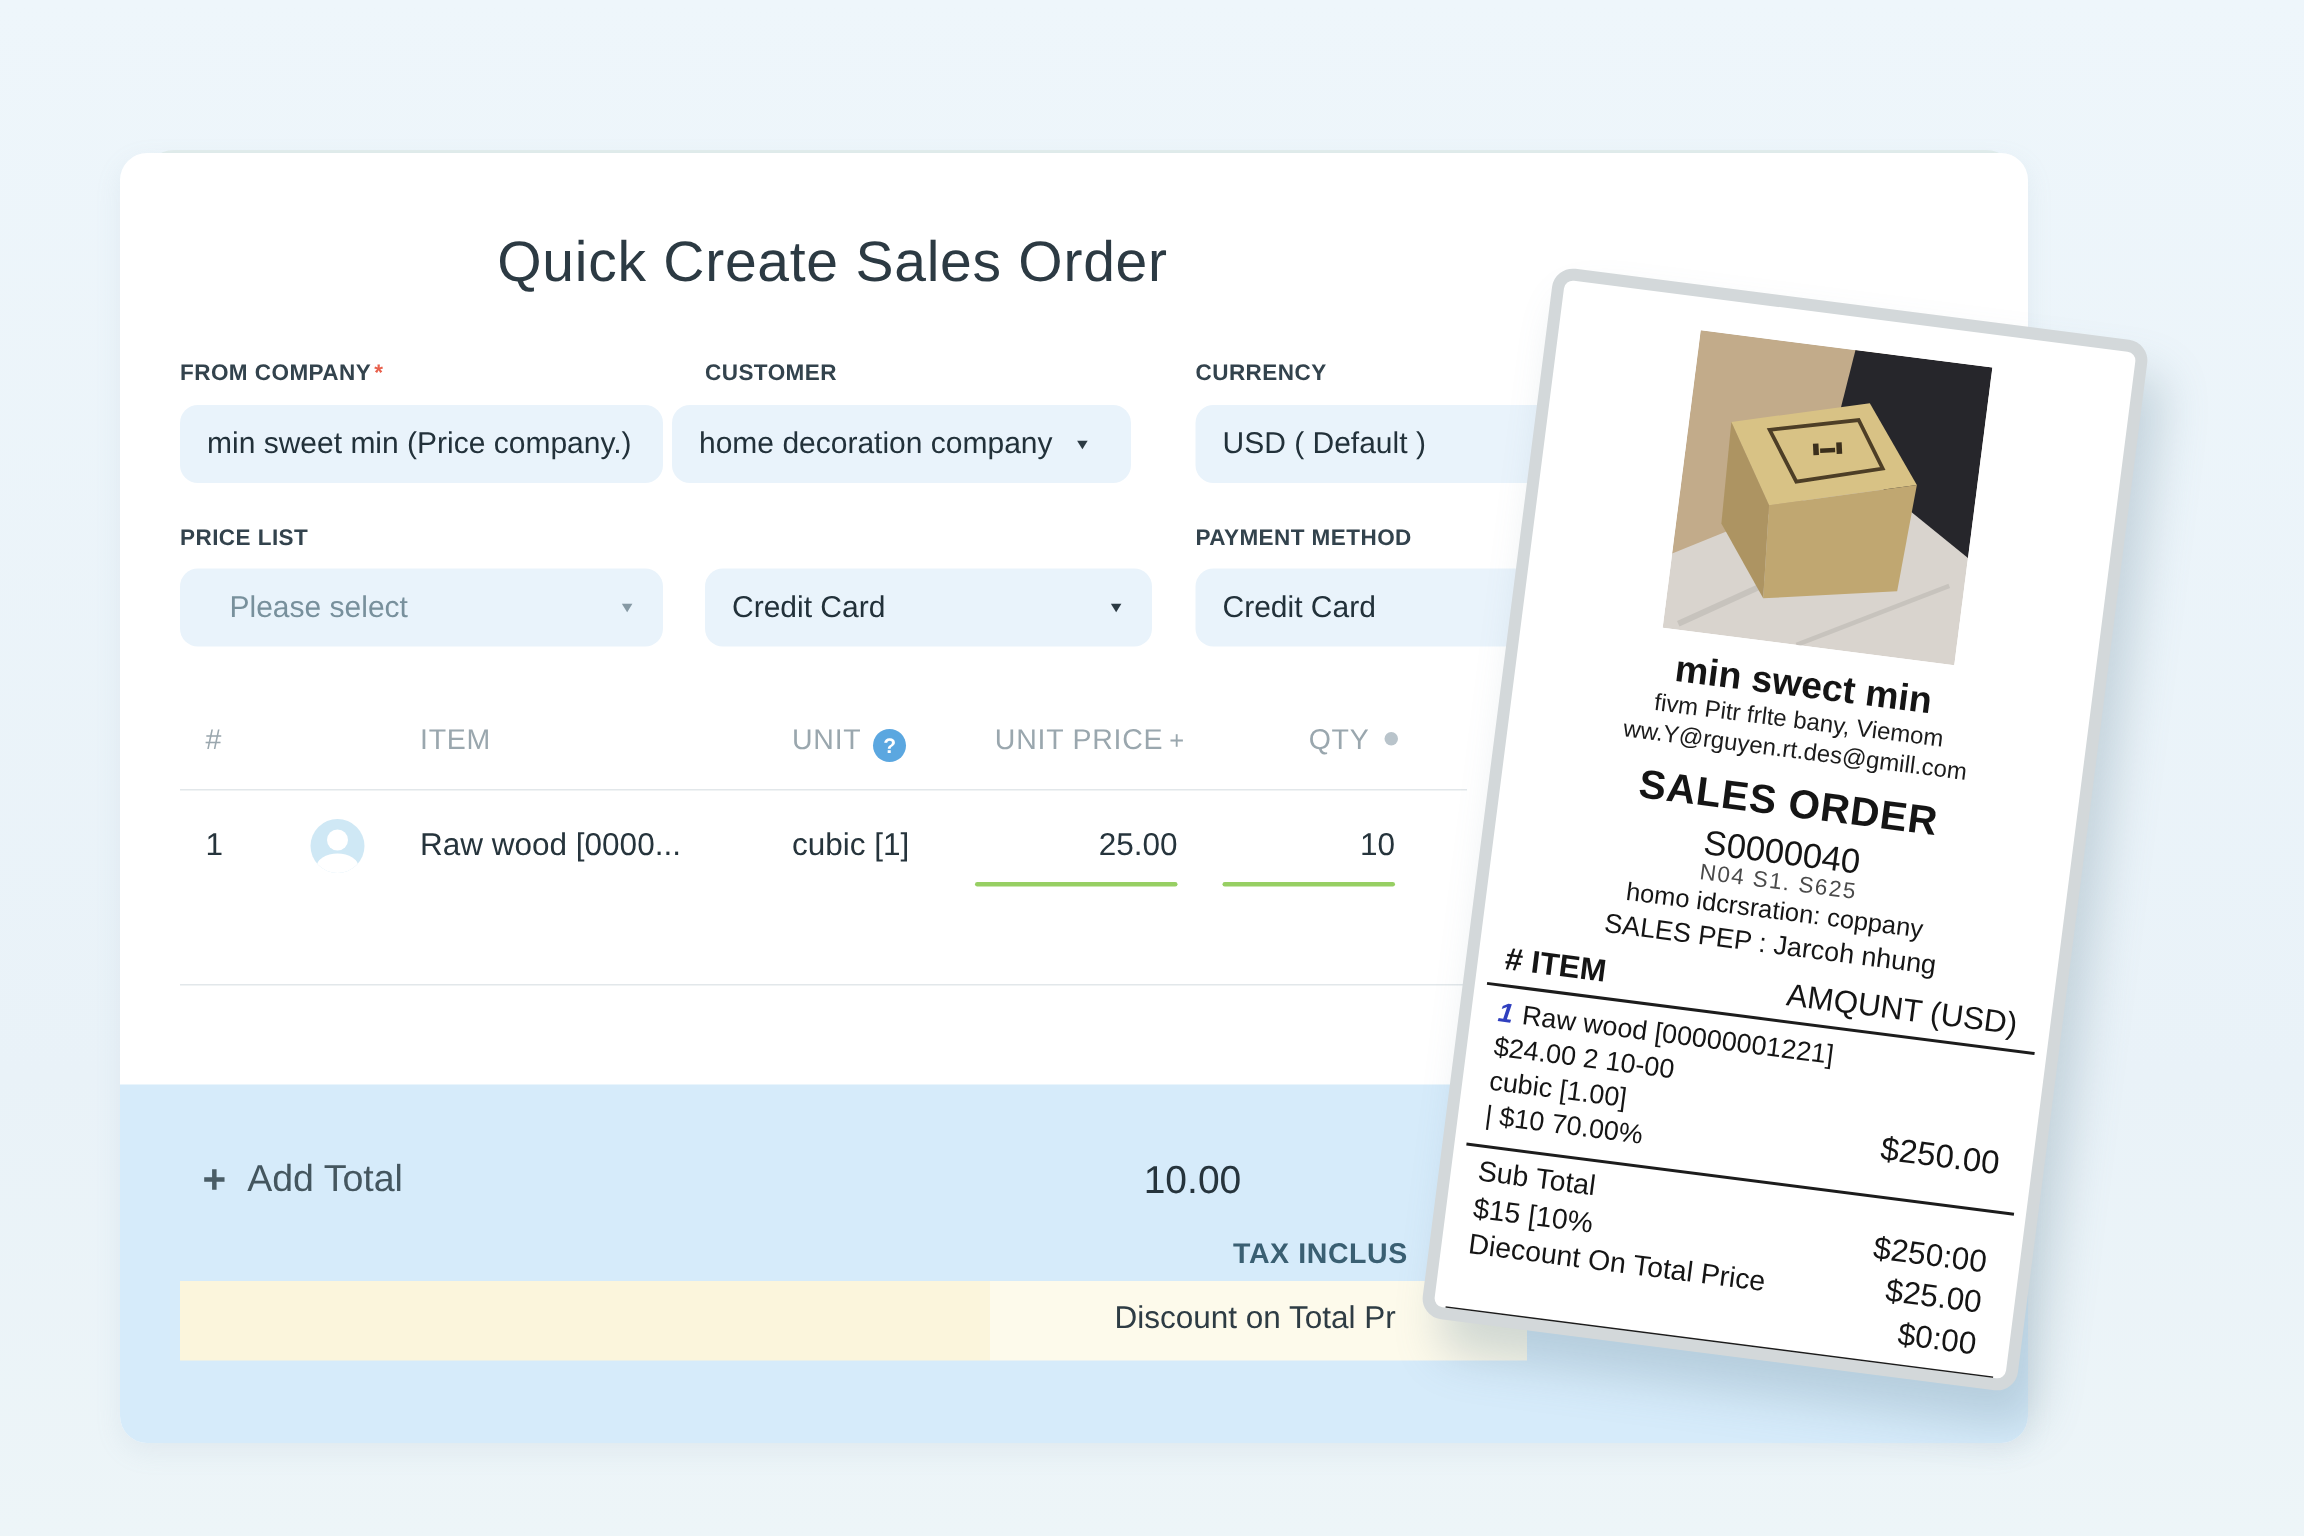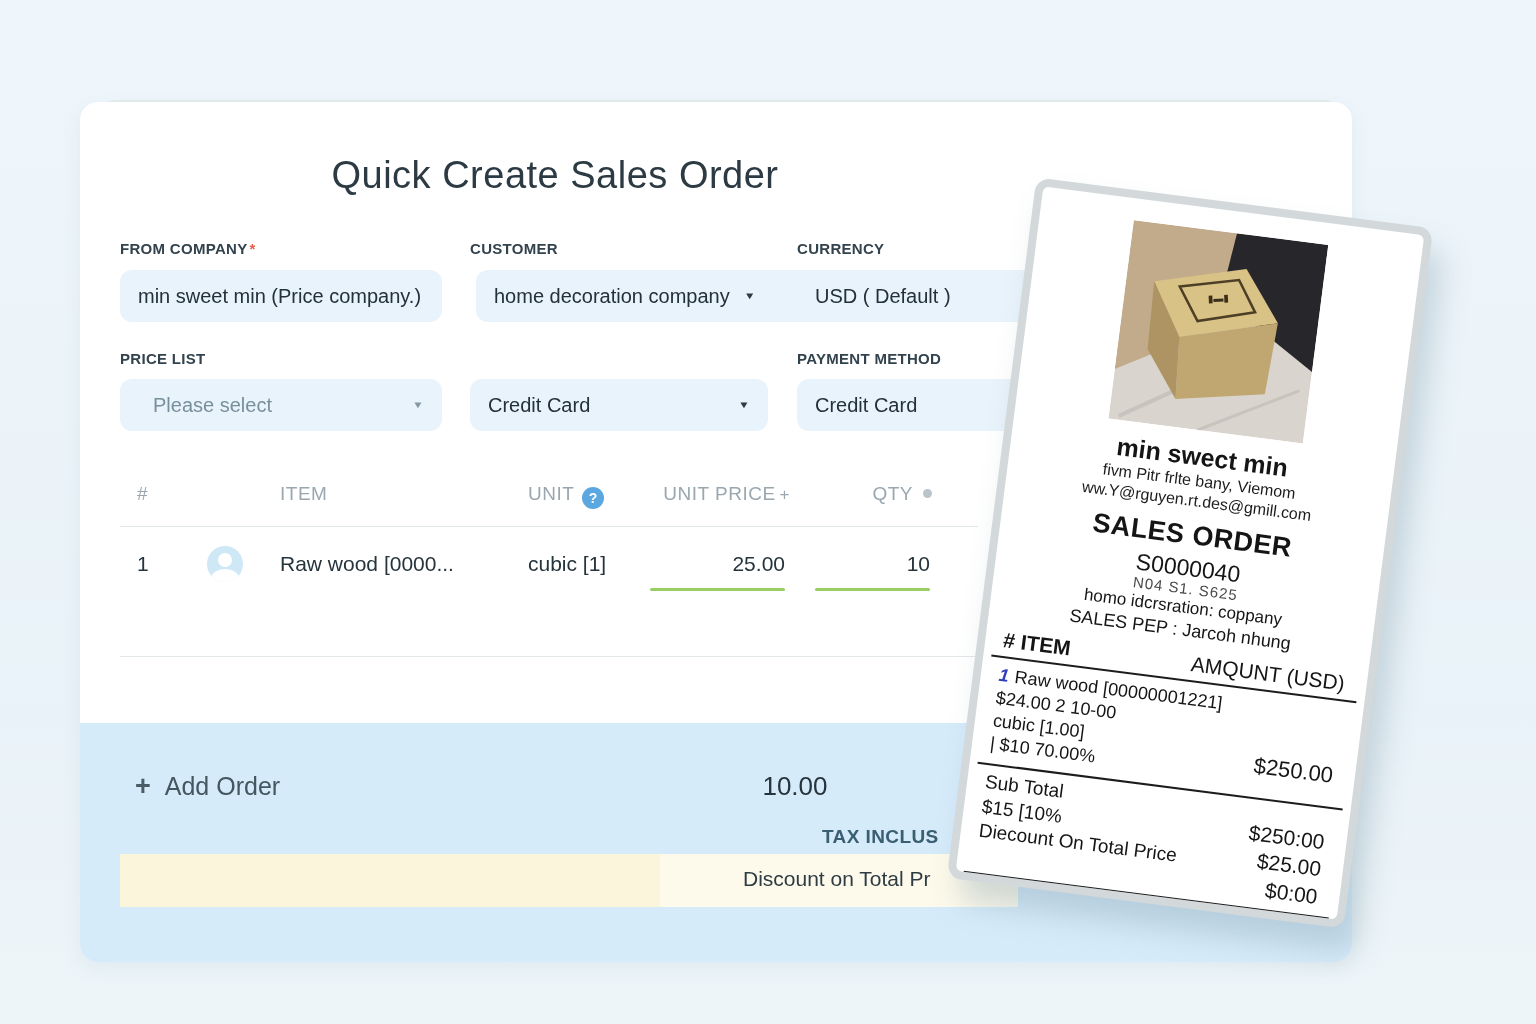--- a/index.html
+++ b/index.html
@@ -130,21 +130,21 @@
 
   <div class="flabel" style="left:40px; top:138px;">
     <span>FROM COMPANY</span><span class="req">*</span>
   </div>
   <div class="flabel" style="left:390px; top:138px;">CUSTOMER</div>
   <div class="flabel" style="left:717px; top:138px;">CURRENCY</div>
 
   <div class="field" style="left:40px; top:168px; width:322px;">
     <span>min sweet min (Price company.)</span>
   </div>
-  <div class="field" style="left:396px; top:168px; width:342px;">
+  <div class="field" style="left:368px; top:168px; width:306px;">
     <span>home decoration company</span>
     <span class="caret">▼</span>
   </div>
   <div class="field" style="left:717px; top:168px; width:255px;">
     <span>USD ( Default )</span>
   </div>
 
   <div class="flabel" style="left:40px; top:248px;">PRICE LIST</div>
   <div class="flabel" style="left:717px; top:248px;">PAYMENT METHOD</div>
 
@@ -181,21 +181,21 @@
     <div class="cell" style="left:570px; top:450px; width:135px; text-align:right;">25.00</div>
     <div class="greenline" style="left:570px; top:486px; width:135px;"></div>
     <div class="cell" style="left:735px; top:450px; width:115px; text-align:right;">10</div>
     <div class="greenline" style="left:735px; top:486px; width:115px;"></div>
   </div>
   <div class="hline" style="left:40px; top:554px; width:858px;"></div>
 
   <div class="footer-panel">
     <div class="add-items">
       <span class="plus">+</span>
-      <span>Add Order</span>
+      <span>Add Total</span>
     </div>
     <div class="qty-sum">10.00</div>
     <div class="tax-label">TAX INCLUS</div>
     <div class="ybar1"></div>
     <div class="ybar2"></div>
     <div class="discount-label">Discount on Total Pr</div>
   </div>
 </div>
 
 <div class="receipt">

